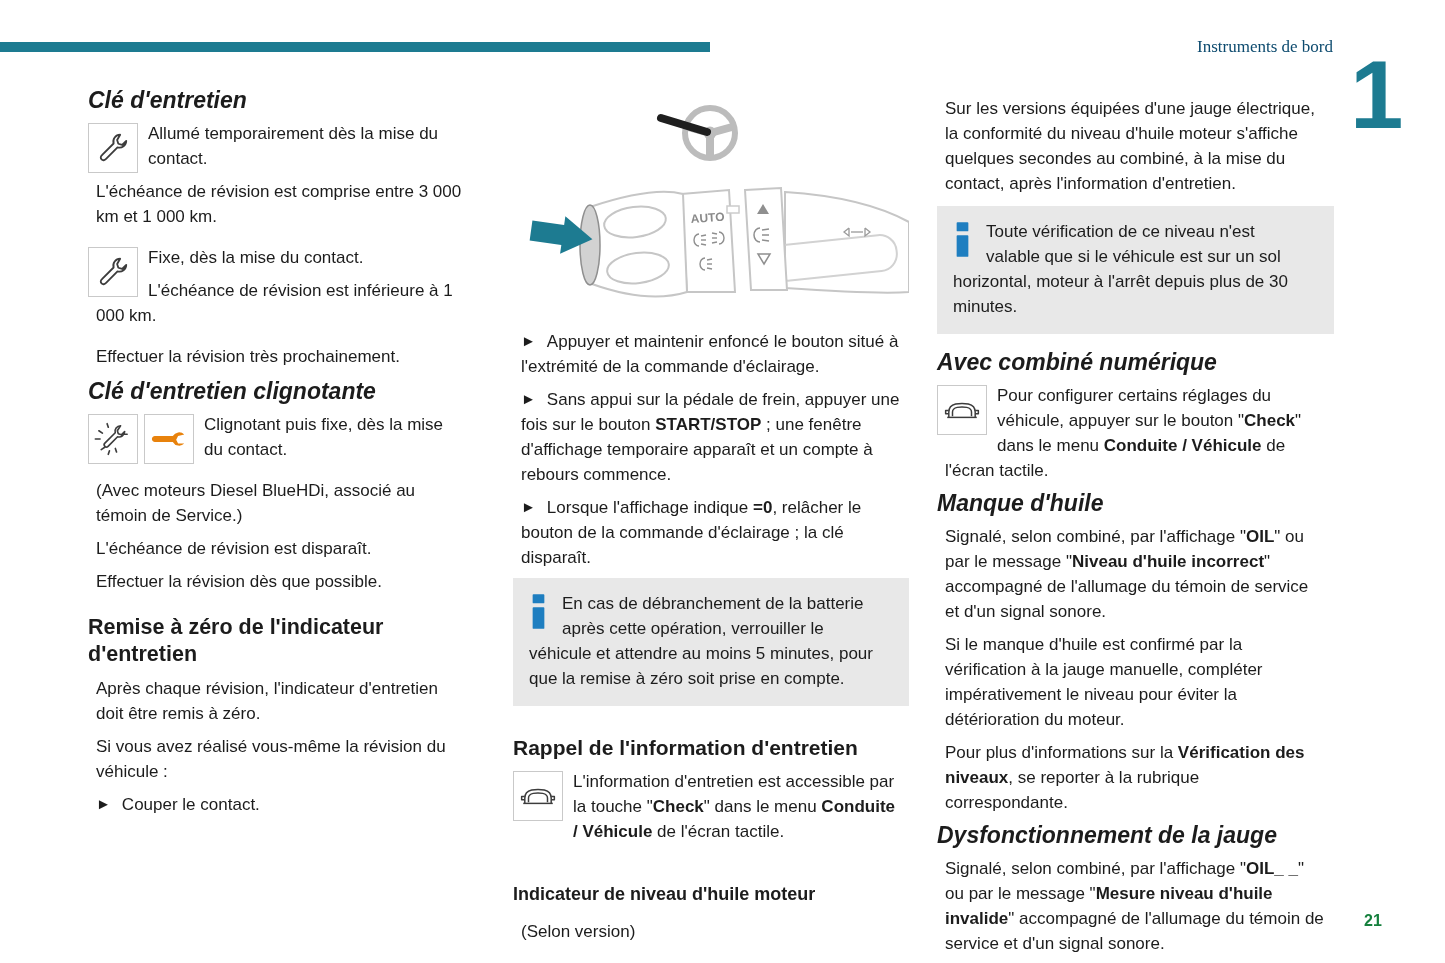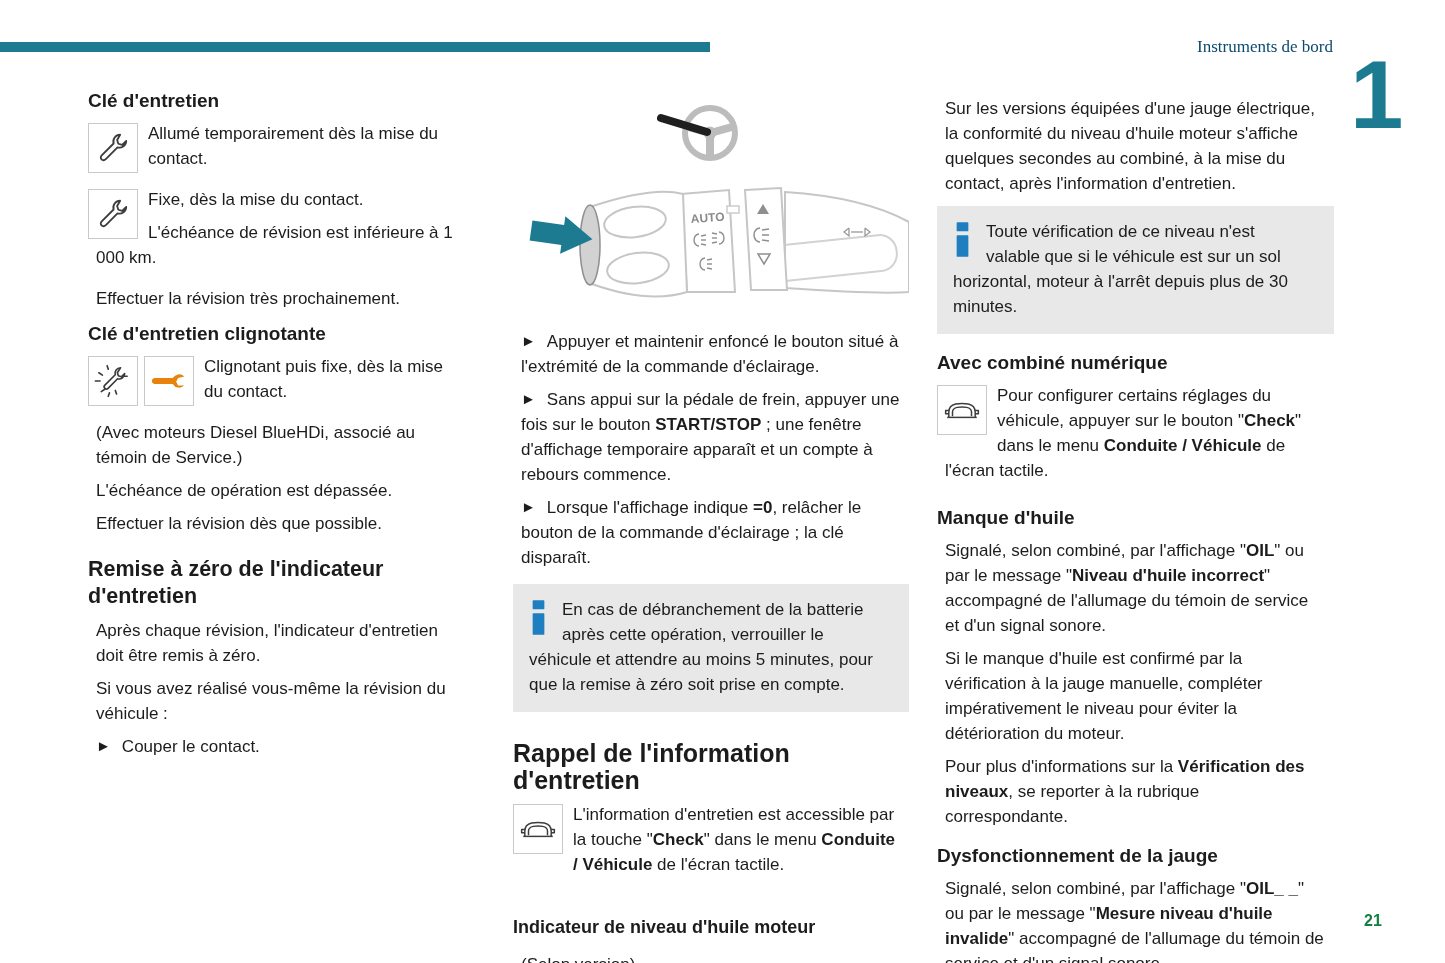--- a/index.html
+++ b/index.html
@@ -10,24 +10,24 @@
                 color:#0c4a6e;font-size:17px;line-height:22px;font-family:Liberation Serif, serif;}
   .chapter-num{position:absolute;top:50px;left:1350px;color:#1d7b91;font-weight:bold;
                font-size:96px;line-height:90px;}
   .page-num{position:absolute;left:1340px;top:908px;width:66px;text-align:center;
             color:#15803d;font-weight:bold;font-size:16px;}
   .col{position:absolute;top:88px;}
   .col1{left:88px;width:384px;}
   .col2{left:513px;width:396px;}
   .col3{left:937px;width:397px;}
   p{margin:8px;}
-  .h-sub{font-size:19px;font-weight:bold;line-height:25px;margin:0 0 5px 0;}
+  .h-sub{font-size:23px;font-weight:bold;line-height:25px;margin:0 0 5px 0;font-style:italic;}
   .h-mid{font-size:21.5px;font-weight:bold;line-height:27px;margin:0 0 8px 0;}
   .h-big{font-size:18px;font-weight:bold;line-height:33px;margin:0 0 6px 0;}
-  .mt10{margin-top:10px;} .mt14{margin-top:14px;} .mt16{margin-top:16px;}
+  .mt10{margin-top:10px;} .mt14{} .mt16{margin-top:16px;}
   .mt20{margin-top:20px;} .mt26{margin-top:26px;} .mt28{margin-top:28px;}
   .iconbox{float:left;width:50px;height:50px;border:1px solid #c9c9c9;box-sizing:border-box;
            margin:2px 10px 2px 0;display:flex;align-items:center;justify-content:center;background:#fff;}
   .iconrow2{margin-right:8px;}
   .flow{overflow:visible;}
   .flow::after{content:"";display:block;clear:both;}
   .bd{font-weight:bold;}
   .marker{display:inline-block;margin-right:11px;font-size:15px;transform:translateY(-1px);}
   .infobox{background:#e8e8e8;padding:13px 24px 15px 16px;box-sizing:border-box;}
   .i-icon{float:left;width:13px;height:35px;margin:3px 17px 2px 3px;}
@@ -45,20 +45,21 @@
 
   <div class="col col1">
     <h3 class="h-sub">Clé d'entretien</h3>
     <div class="flow">
       <span class="iconbox">
         <svg width="34" height="34" viewBox="0 0 28 28">
           <path d="M19.9 3.1a5.6 5.6 0 0 0-5.4 7.2L4.9 19.9a2.3 2.3 0 1 0 3.2 3.2l9.6-9.6a5.6 5.6 0 0 0 7.2-5.4l-3.4 3.4-3.1-1-1-3.1z" fill="none" stroke="#3c3c3c" stroke-width="1.5" stroke-linejoin="round"></path>
         </svg>
       </span>
       <p>Allumé temporairement dès la mise du contact.</p>
+      <p>L'échéance de révision est comprise entre 3 000 km et 1 000 km.</p>
     </div>
     <div class="flow">
       <span class="iconbox">
         <svg width="34" height="34" viewBox="0 0 28 28">
           <path d="M19.9 3.1a5.6 5.6 0 0 0-5.4 7.2L4.9 19.9a2.3 2.3 0 1 0 3.2 3.2l9.6-9.6a5.6 5.6 0 0 0 7.2-5.4l-3.4 3.4-3.1-1-1-3.1z" fill="none" stroke="#3c3c3c" stroke-width="1.5" stroke-linejoin="round"></path>
         </svg>
       </span>
       <p>Fixe, dès la mise du contact.</p>
       <p>L'échéance de révision est inférieure à 1 000 km.</p>
     </div>
@@ -83,21 +84,21 @@
         </svg>
       </span>
       <span class="iconbox">
         <svg width="36" height="36" viewBox="0 0 28 28">
           <path d="M19.9 3.1a5.6 5.6 0 0 0-5.4 7.2L4.9 19.9a2.3 2.3 0 1 0 3.2 3.2l9.6-9.6a5.6 5.6 0 0 0 7.2-5.4l-3.4 3.4-3.1-1-1-3.1z" fill="#e8820c" stroke="none" transform="rotate(45 14 14)"></path>
         </svg>
       </span>
       <p>Clignotant puis fixe, dès la mise du contact.</p>
     </div>
     <p>(Avec moteurs Diesel BlueHDi, associé au témoin de Service.)</p>
-    <p>L'échéance de opération est dépassée.</p>
+    <p>L'échéance de révision est disparaît.</p>
     <p>Effectuer la révision dès que possible.</p>
 
     <h2 class="h-mid mt20">Remise à zéro de l'indicateur d'entretien</h2>
     <p>Après chaque révision, l'indicateur d'entretien doit être remis à zéro.</p>
     <p>Si vous avez réalisé vous-même la révision du véhicule :</p>
     <p>
       <span class="marker">►</span><span>Couper le contact.</span>
     </p>
   </div>
 
@@ -175,21 +176,21 @@
     <div class="infobox mt14 flow">
       <span class="i-icon">
         <svg width="13" height="35" viewBox="0 0 6 16">
           <rect x="0.3" y="0" width="5.4" height="4.2" rx="0.4" fill="#1e7ec0"></rect>
           <rect x="0.3" y="6" width="5.4" height="10" rx="0.4" fill="#1e7ec0"></rect>
         </svg>
       </span>
       <span>En cas de débranchement de la batterie après cette opération, verrouiller le véhicule et attendre au moins 5 minutes, pour que la remise à zéro soit prise en compte.</span>
     </div>
 
-    <h3 class="h-mid mt28" style="font-size:25px;">Rappel de l'information d'entretien</h3>
+    <h3 class="h-mid mt28" style="font-size:21px;">Rappel de l'information d'entretien</h3>
     <div class="flow">
       <span class="iconbox">
         <svg width="38" height="26" viewBox="0 0 36 24">
           <g fill="none" stroke="#3c3c3c" stroke-width="1.4" stroke-linejoin="round">
             <path d="M5.5 19 L5.5 14 Q5.5 8 12 6.4 Q18 5.2 24 6.4 Q30.5 8 30.5 14 L30.5 19"></path>
             <path d="M9 18 L9 14 Q9 10.4 13.5 9.5 Q18 8.7 22.5 9.5 Q27 10.4 27 14 L27 18"></path>
             <path d="M5.5 12.5 h-3 v3 h3"></path>
             <path d="M30.5 12.5 h3 v3 h-3"></path>
             <line x1="4" y1="19" x2="32" y2="19"></line>
           </g>

